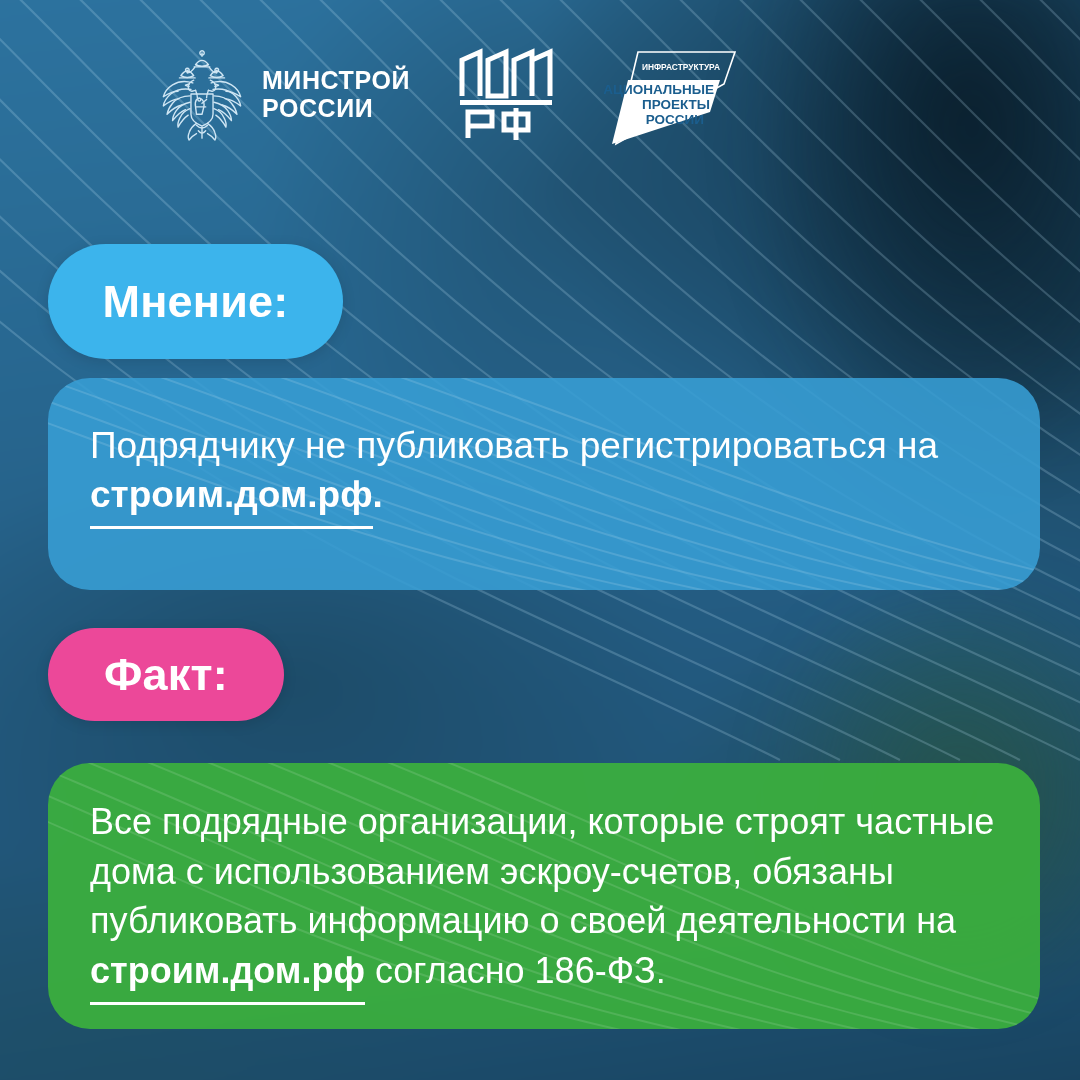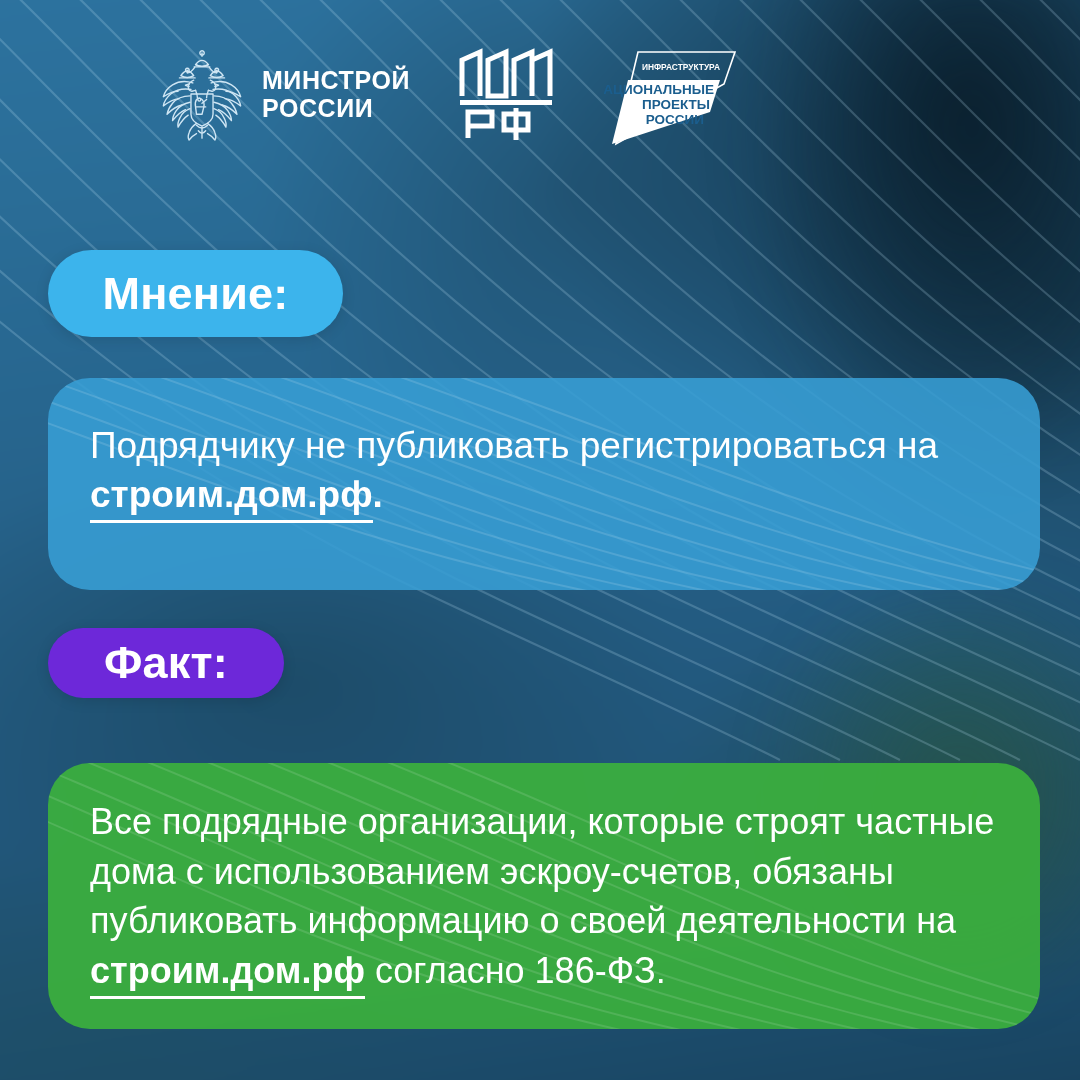--- a/index.html
+++ b/index.html
@@ -101,32 +101,32 @@
     align-items: center;
     justify-content: center;
     border-radius: 999px;
     color: #ffffff;
     font-weight: 700;
     letter-spacing: 0.2px;
     box-shadow: 0 3px 14px rgba(0,0,0,0.12);
   }
   .pill-opinion {
     left: 48px;
-    top: 250px;
+    top: 244px;
     width: 295px;
-    height: 87px;
+    height: 115px;
     background: #3cb4ec;
     font-size: 45px;
   }
   .pill-fact {
     left: 48px;
     top: 628px;
     width: 236px;
-    height: 70px;
-    background: #6d28d9;
+    height: 93px;
+    background: #ec4899;
     font-size: 45px;
   }
 
   
   .card {
     position: absolute;
     left: 48px;
     width: 992px;
     border-radius: 42px;
     box-sizing: border-box;
@@ -165,21 +165,21 @@
     padding-top: 34px;
     font-size: 36px;
     line-height: 1.38;
   }
   .card-body b {
     font-weight: 700;
   }
   .u-domain {
     font-weight: 700;
     border-bottom: 3px solid #ffffff;
-    padding-bottom: 5px;
+    padding-bottom: 11px;
   }
 </style>
 </head>
 <body>
 
 <div class="canvas">
 
   <div class="bg-photo"></div>
   <div class="bg-dark-right"></div>
   <div class="bg-green-right"></div>

